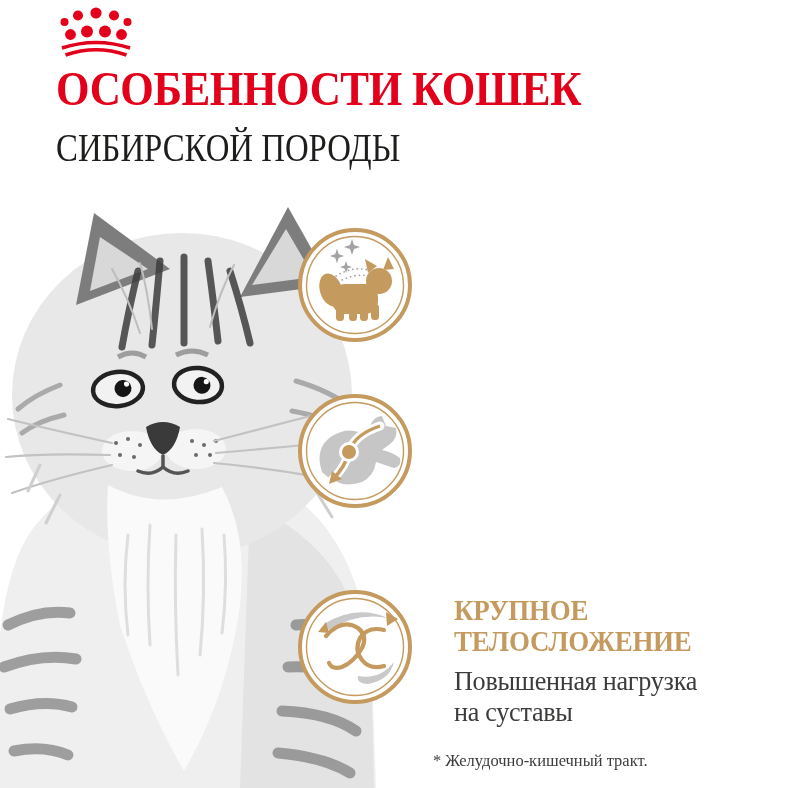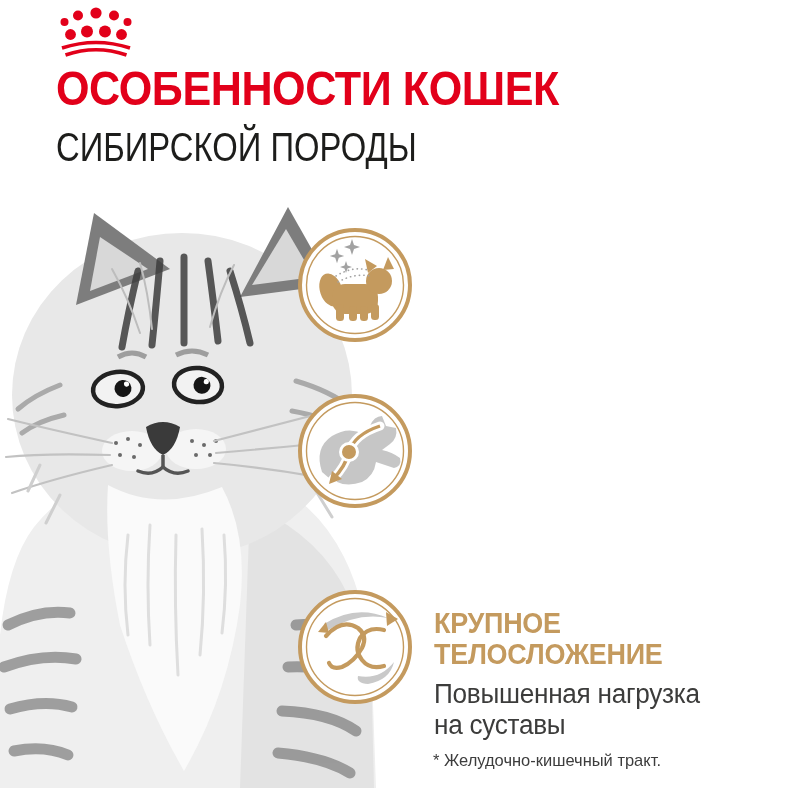--- a/index.html
+++ b/index.html
@@ -1,18 +1,18 @@
 <!DOCTYPE html>
 <html><head>
 <meta charset="utf-8">
 <style>
   html,body{margin:0;padding:0;background:#fff;}
   .poster{
     position:relative;width:804px;height:788px;overflow:hidden;background:#ffffff;
-    font-family:Liberation Sans, sans-serif;
+    font-family:Liberation Serif, serif;
   }
   .abs{position:absolute;}
   
   .logo{left:56px;top:7px;width:82px;height:50px;}
   .page-title{
     left:56px;top:64px;font-size:49px;font-weight:700;color:#e2001a;
     letter-spacing:-0.5px;white-space:nowrap;line-height:1;
     transform:scaleX(0.88);transform-origin:left top;
   }
   .page-subtitle{
@@ -20,21 +20,21 @@
     white-space:nowrap;line-height:1;letter-spacing:0;
     transform:scaleX(0.80);transform-origin:left top;
   }
   
   .cat-photo{left:0;top:205px;width:430px;height:583px;}
   
   .feature-icon{width:118px;height:118px;left:296px;}
   .f1-icon{top:226px;} .f2-icon{top:392px;} .f3-icon{top:588px;}
   
   .feature-text{left:434px;white-space:nowrap;}
-  .f1-text{top:221px;} .f2-text{top:384px;} .f3-text{top:608px;}
+  .f1-text{top:221px;} .f2-text{top:384px;} .f3-text{top:595px;margin-left:20px;}
   .ftitle{
     font-size:29px;font-weight:700;color:#c49a5e;line-height:31px;
     transform:scaleX(0.93);transform-origin:left top;letter-spacing:-0.3px;
   }
   .ftitle span, .fdesc span{display:block;}
   .fdesc{
     margin-top:9px;font-size:27px;font-weight:500;color:#3c3c3b;line-height:31px;
     transform:scaleX(0.97);transform-origin:left top;letter-spacing:-0.3px;
   }
   .footnote{

